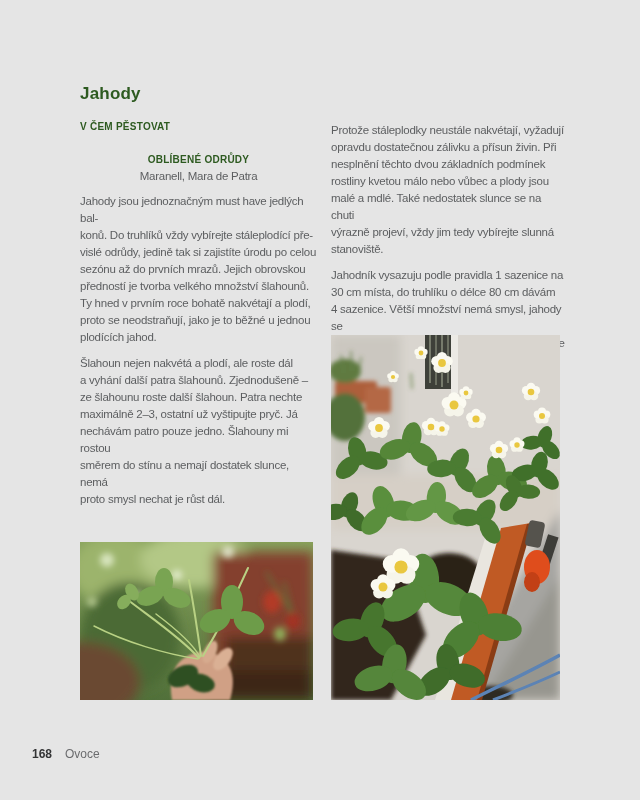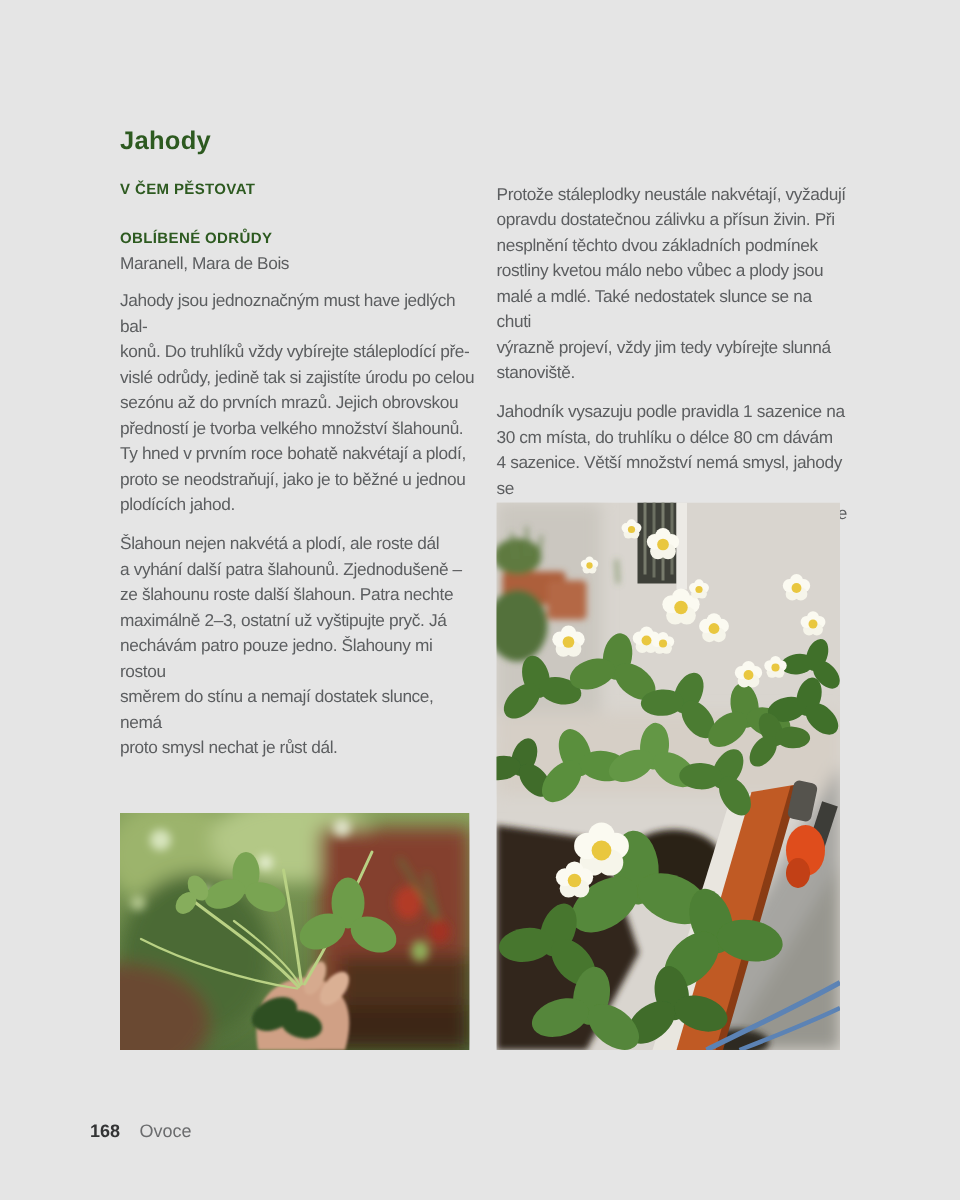--- a/index.html
+++ b/index.html
@@ -10,57 +10,57 @@
   .page{position:absolute;inset:0;background:#e5e5e5;}
 
   .left-col{position:absolute;left:80px;top:84px;width:237px;}
   .right-col{position:absolute;left:331px;top:114px;width:234px;}
 
   h1.title{
     margin:0 0 15px 0;font-size:17px;line-height:19px;font-weight:bold;
     color:#2d5a20;letter-spacing:.2px;
   }
   .info{margin:0 0 16px 0;}
-  .info.last{margin-bottom:8px;}
+  .info.last{margin-bottom:8px;text-align:center;}
   .info h2{
     margin:0;font-size:10px;line-height:17px;font-weight:bold;color:#2d5a20;
     letter-spacing:.25px;
   }
   .info-body,.para{
     margin:0;font-size:11.5px;line-height:17px;color:#5c5e60;
     letter-spacing:-.25px;white-space:pre-line;
   }
   .para{margin:8px 0 9px 0;}
 
   .photo{position:absolute;display:block;}
   .photo-left{left:80px;top:542px;width:233px;height:158px;}
   .photo-right{left:331px;top:335px;width:229px;height:365px;}
 
-  .footer{position:absolute;left:32px;top:746px;font-size:12px;line-height:16px;margin-left:28px;}
+  .footer{position:absolute;left:32px;top:746px;font-size:12px;line-height:16px;}
   .footer .num{font-weight:bold;color:#333435;margin-right:13px;}
   .footer .sec{color:#6b6c6e;}
 </style>
 </head>
 <body>
 
 <div class="page">
 
   <div class="left-col">
     <h1 class="title">Jahody</h1>
 
     <section class="info">
       <h2>V ČEM PĚSTOVAT</h2>
     </section>
 
     <section class="info">
     </section>
 
     <section class="info last">
       <h2>OBLÍBENÉ ODRŮDY</h2>
-      <p class="info-body">Maranell, Mara de Bois</p>
+      <p class="info-body">Maranell, Mara de Patra</p>
     </section>
 
     <p class="para">Jahody jsou jednoznačným must have jedlých bal-
 konů. Do truhlíků vždy vybírejte stáleplodící pře-
 vislé odrůdy, jedině tak si zajistíte úrodu po celou
 sezónu až do prvních mrazů. Jejich obrovskou
 předností je tvorba velkého množství šlahounů.
 Ty hned v prvním roce bohatě nakvétají a plodí,
 proto se neodstraňují, jako je to běžné u jednou
 plodících jahod.</p>

